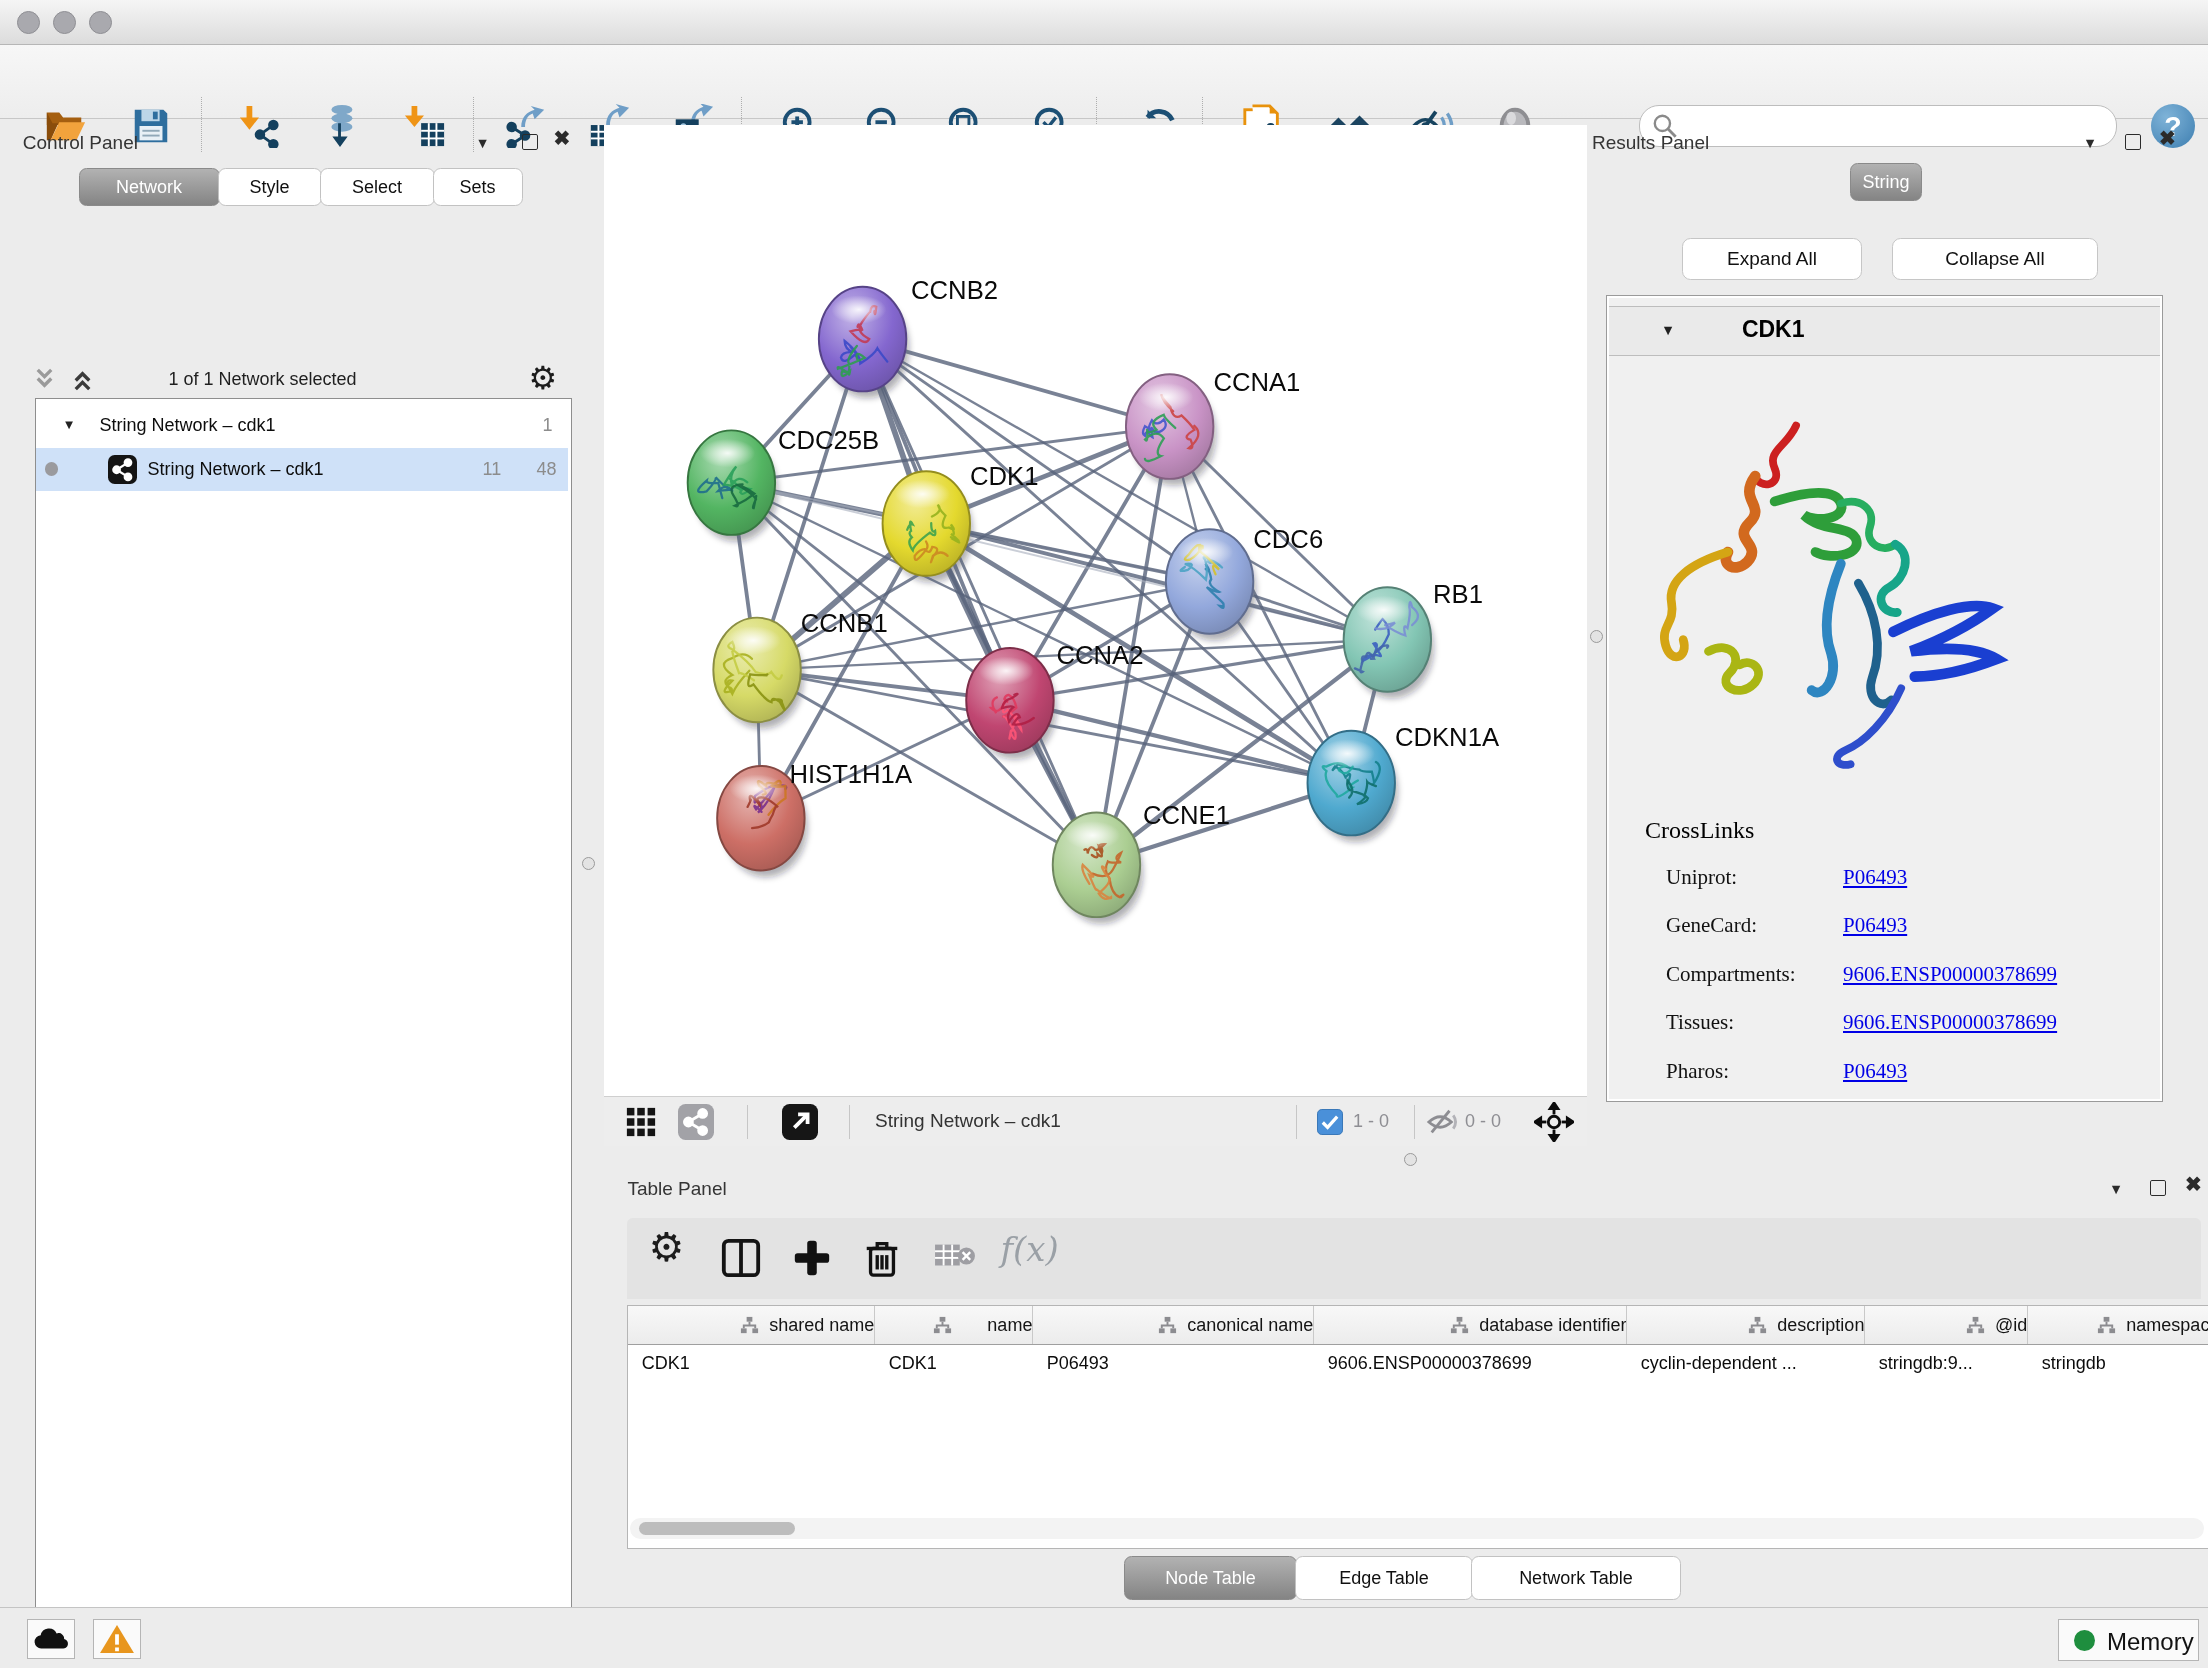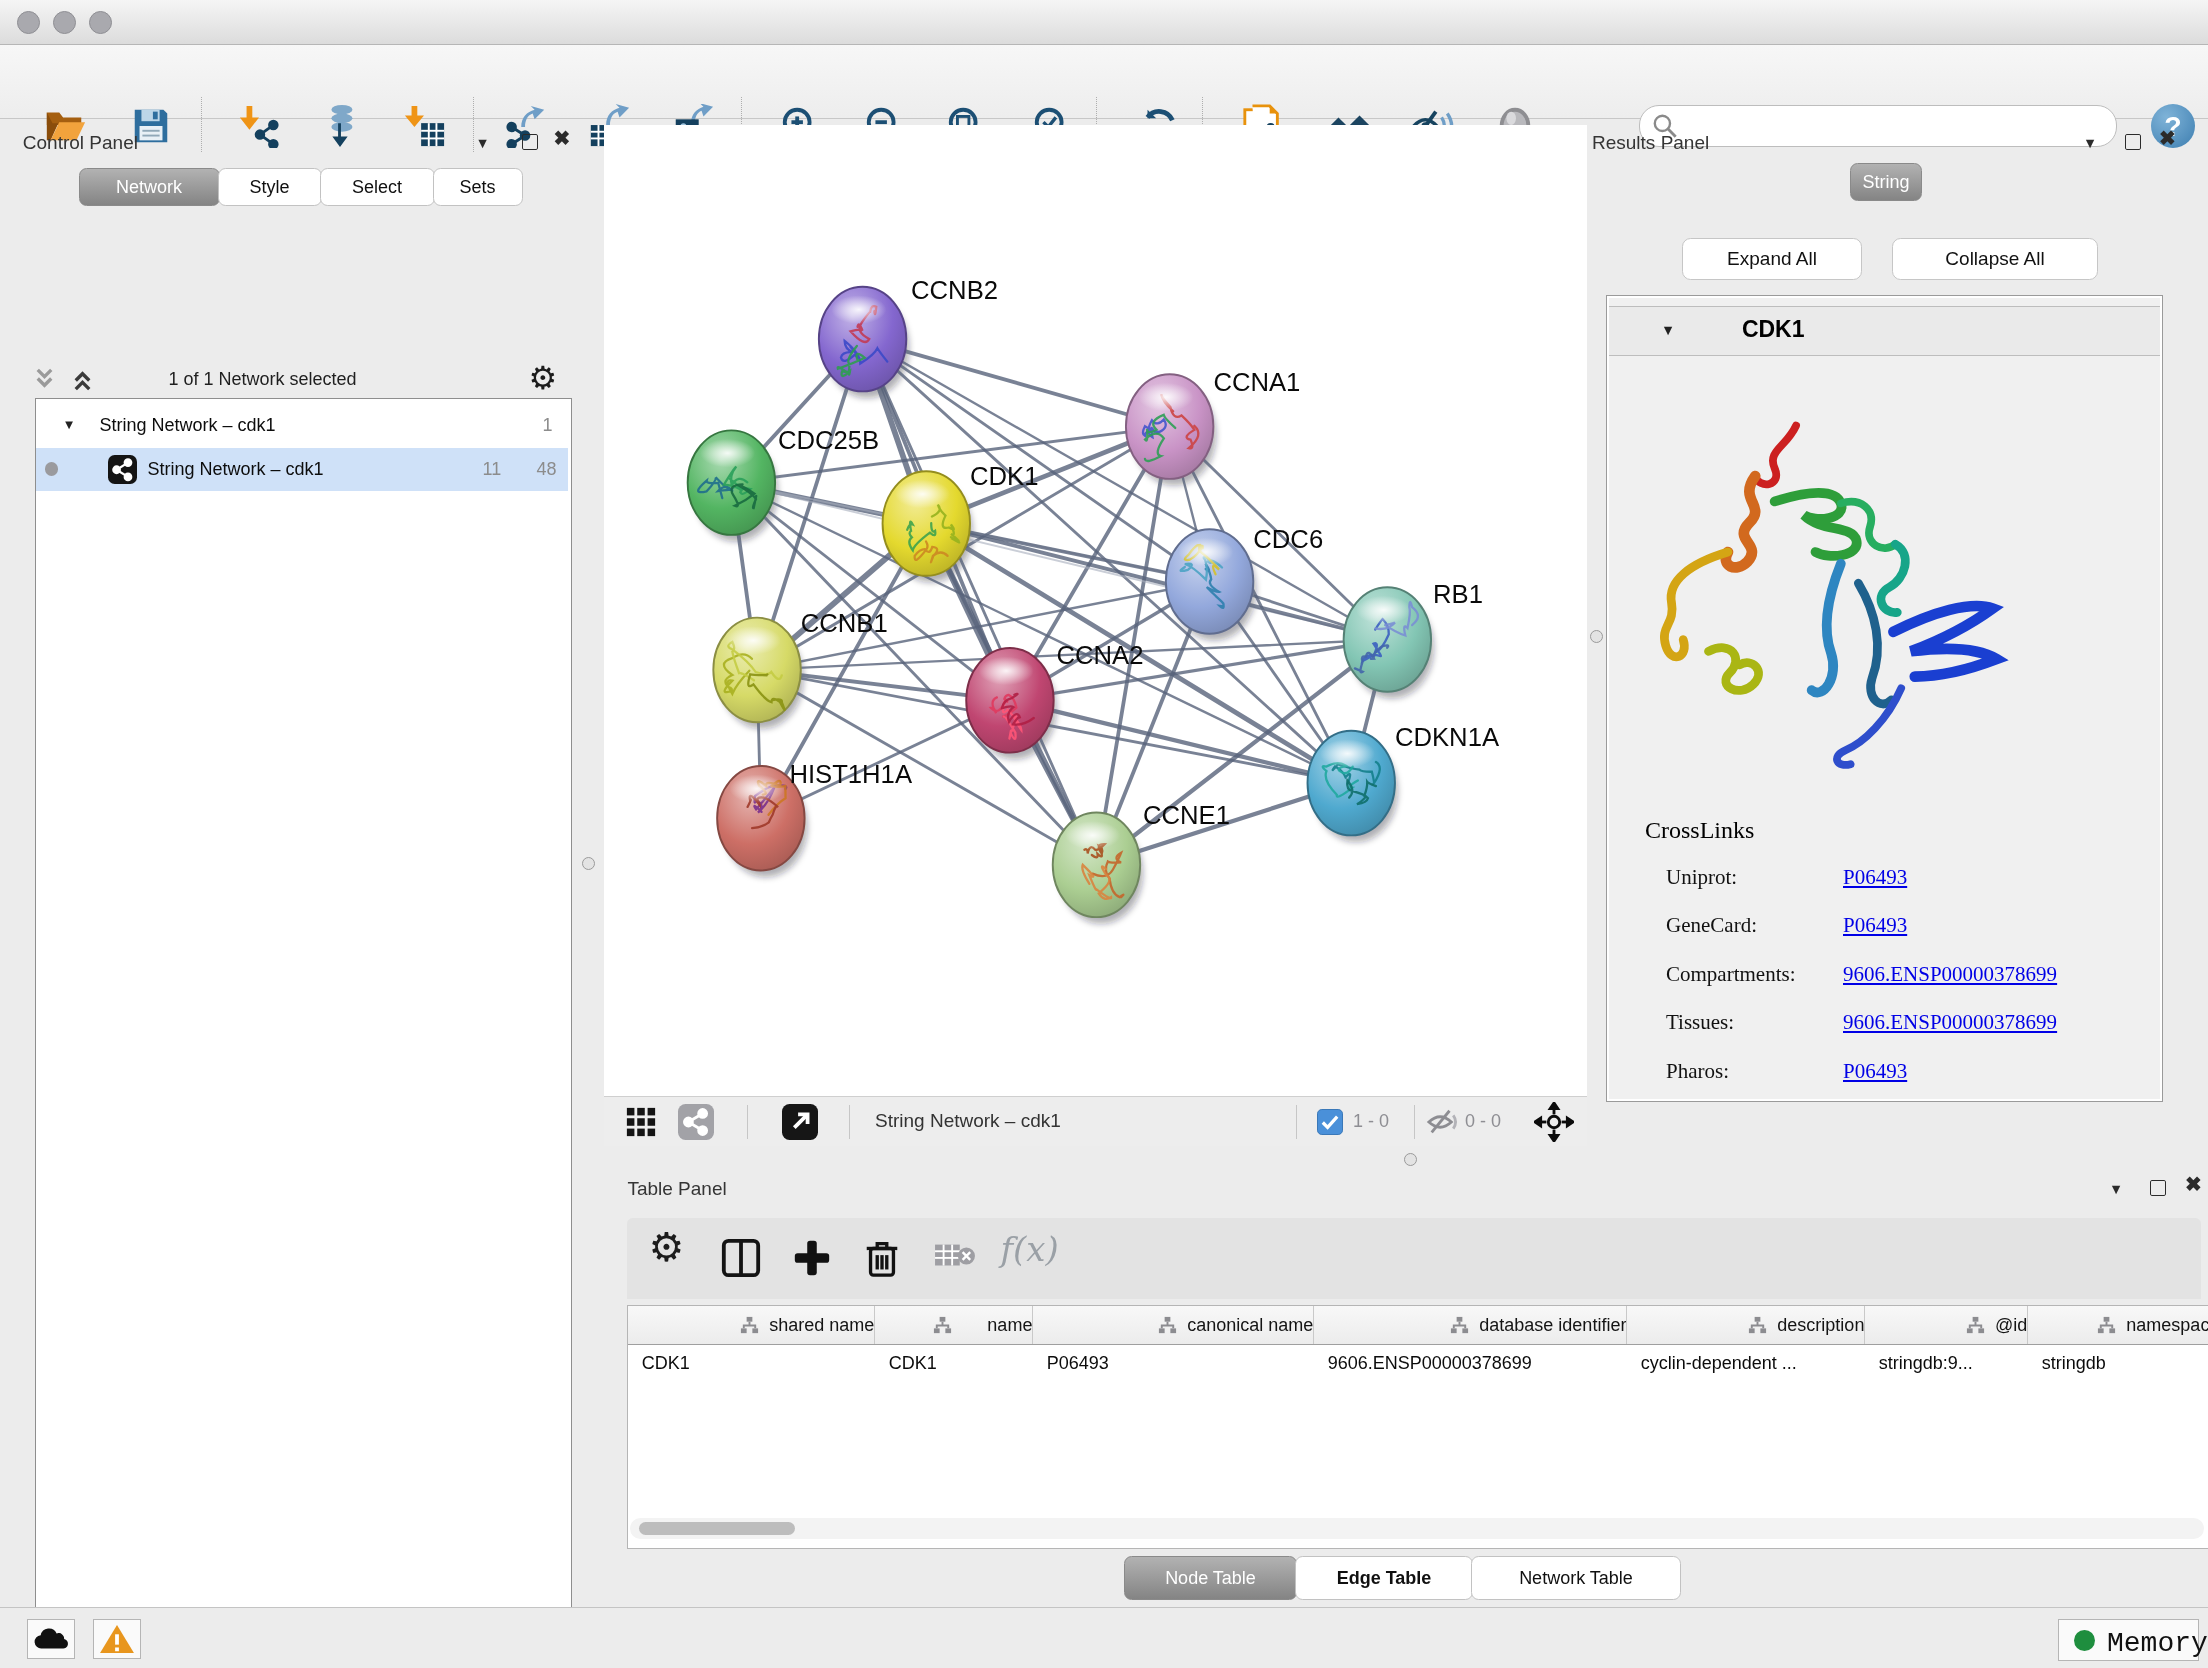--- a/index.html
+++ b/index.html
@@ -82,21 +82,21 @@
   .td{flex:0 0 auto;box-sizing:border-box;height:36px;line-height:36px;padding-left:13.3px;
     font-size:18px;color:#0c0c0c;white-space:nowrap;overflow:hidden;}
   #tbl-hscroll{position:absolute;left:14.3px;top:346px;width:1574px;height:21px;background:#f3f3f3;border-radius:10.5px;}
   #tbl-hthumb{position:absolute;left:8.6px;top:3.8px;width:156px;height:13.3px;background:#bdbdbd;border-radius:6.7px;cursor:pointer;}
   
   #statusbar{position:absolute;left:0;top:1607px;width:2208px;height:61px;
     background:#ececec;border-top:1px solid #c4c4c4;}
   .sb-btn{position:absolute;top:11.4px;width:46px;height:38px;background:#fafafa;
     border:1.9px solid #b5b5b5;text-align:center;cursor:pointer;}
   #memory-btn{position:absolute;left:2058px;top:11.4px;width:139px;height:40px;background:#fafafa;
-    border:1.9px solid #b5b5b5;cursor:pointer;font-size:28px;color:#111;font-family:Liberation Mono, monospace;}
+    border:1.9px solid #b5b5b5;cursor:pointer;font-size:24px;color:#111;}
   #memory-btn .dot{position:absolute;left:15px;top:9.5px;width:21px;height:21px;border-radius:50%;background:#1e8e3e;}
   #memory-btn .ml{position:absolute;left:48px;top:7.6px;}
   svg{display:block;}
 </style>
 </head>
 <body>
 
 <div id="app">
 
   <div id="titlebar">
@@ -826,21 +826,21 @@
           <div class="td" style="width: 163px;">stringdb:9...</div>
           <div class="td" style="width: 182px;">stringdb</div>
         </div>
     </div>
     <div id="tbl-hscroll">
       <div id="tbl-hthumb"></div>
     </div>
 
     <div id="tp-tabs">
         <div class="seg-tab selected" style="left: 508px; top: 384px; width: 171px; height: 42px; line-height: 42px;">Node Table</div>
-        <div class="seg-tab" style="left: 679px; top: 384px; width: 176px; height: 42px; line-height: 42px; font-weight: bold;">Edge Table</div>
+        <div class="seg-tab" style="left: 679px; top: 384px; width: 176px; height: 42px; line-height: 42px;">Edge Table</div>
         <div class="seg-tab" style="left: 855px; top: 384px; width: 208px; height: 42px; line-height: 42px;">Network Table</div>
       </div>
   </div>
 
   <div id="statusbar">
     <div class="sb-btn" style="left:27px">
       <svg width="38" height="30" viewBox="0 0 40 32" style="margin:3.8px auto 0">
           <path d="M10 26a7 7 0 0 1-1-14 9 9 0 0 1 17-2 6 6 0 0 1 8 6 5 5 0 0 1-2 10z" fill="#111"></path>
         </svg>
       </div>

